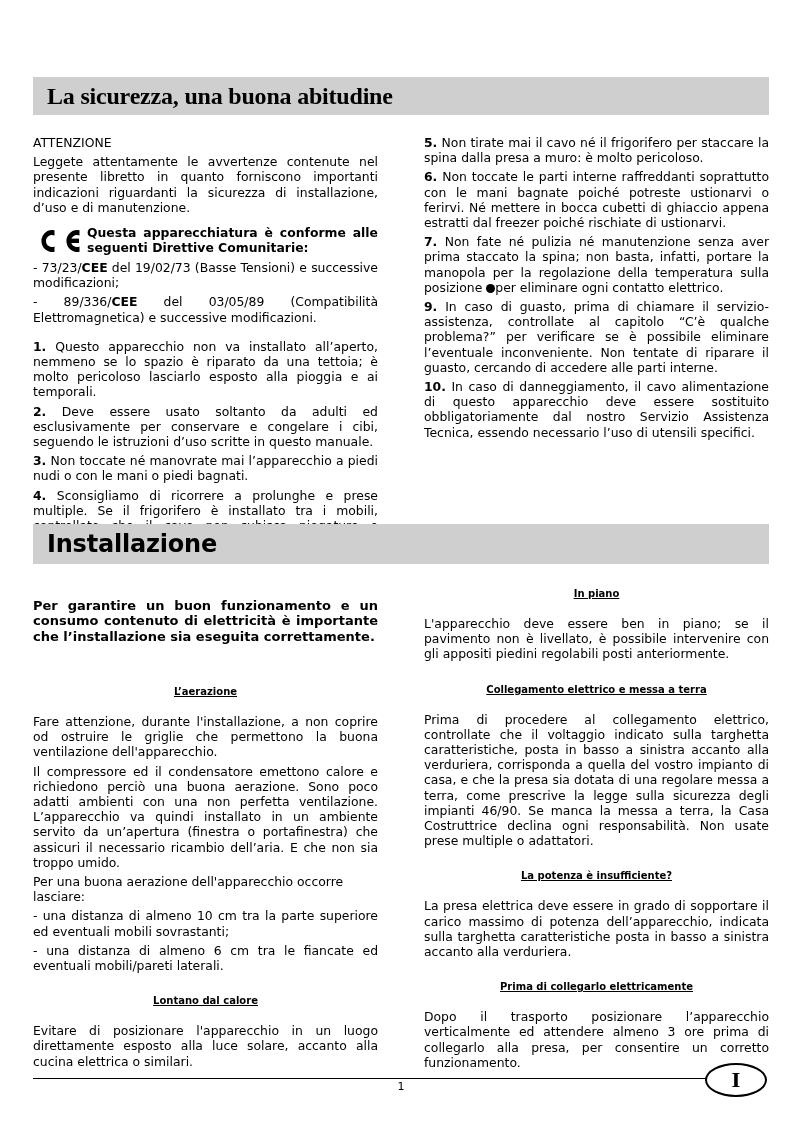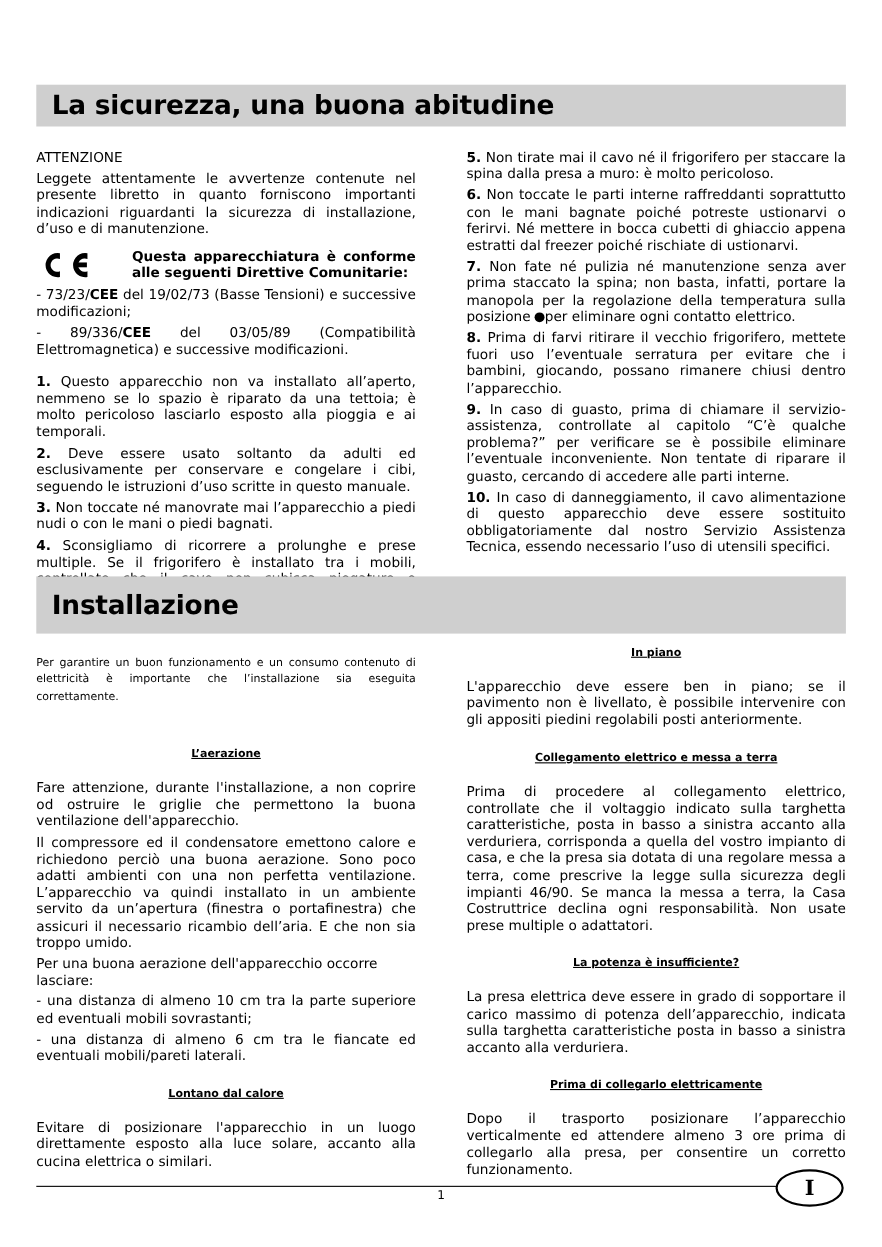--- a/index.html
+++ b/index.html
@@ -61,34 +61,33 @@
 
   h3.sub {
     font-size: 10px;
     font-weight: bold;
     margin: 0;
     line-height: 17px;
     text-align: center;
     text-decoration: underline;
   }
   .lead {
-    font-weight: normal;
-    font-size: 10px;
+    font-weight: bold;
+    font-size: 13px;
     line-height: 15.3px;
     text-align: justify;
   }
   .spacer-sm { height: 10px; }
   .spacer-md { height: 19px; }
   .spacer-lg { height: 26px; }
 
   
   .ce-block {
     display: flex;
     align-items: flex-start;
-    gap: 33px;
   }
   .ce-mark {
     flex: 0 0 auto;
     width: 52px;
     height: 30px;
     margin-top: 1px;
   }
   .ce-text {
     font-weight: bold;
     font-size: 12.4px;
@@ -151,21 +150,21 @@
     font-weight: bold;
     font-family: "DejaVu Serif", "Liberation Serif", serif;
     line-height: 1;
   }
 </style>
 </head>
 <body>
 
 <div class="page">
 
-  <div class="banner" style="top:77px; height:38px;">
+  <div class="banner" style="top:77px; height:38px;font-family:Liberation Serif, serif;">
     <span class="banner-title">La sicurezza, una buona abitudine</span>
   </div>
 
   <div class="col left" style="top:131px;">
 
     <p class="para plain">ATTENZIONE</p>
 
     <p class="para">Leggete attentamente le avvertenze contenute nel presente libretto in quanto forniscono importanti indicazioni riguardanti la sicurezza di installazione, d’uso e di manutenzione.</p>
 
     <div class="spacer-sm"></div>
@@ -202,31 +201,29 @@
 
     <p class="para"><span class="b">5.</span>
       <span>Non tirate mai il cavo né il frigorifero per staccare la spina dalla presa a muro: è molto pericoloso.</span></p>
 
     <p class="para"><span class="b">6.</span>
       <span>Non toccate le parti interne raffreddanti soprattutto con le mani bagnate poiché potreste ustionarvi o ferirvi. Né mettere in bocca cubetti di ghiaccio appena estratti dal freezer poiché rischiate di ustionarvi.</span></p>
 
     <p class="para"><span class="b">7.</span>
       <span>Non fate né pulizia né manutenzione senza aver prima staccato la spina; non basta, infatti, portare la manopola per la regolazione della temperatura sulla posizione </span><span class="dot-glyph"></span><span>per eliminare ogni contatto elettrico.</span></p>
 
-    <p class="para"><span class="b">8.</span>
-      <span>Prima di farvi ritirare il vecchio frigorifero, mettete fuori uso l’eventuale serratura per evitare che i bambini, giocando, possano rimanere chiusi dentro l’apparecchio.</span></p>
 
     <p class="para"><span class="b">9.</span>
       <span>In caso di guasto, prima di chiamare il servizio-assistenza, controllate al capitolo “C’è qualche problema?” per verificare se è possibile eliminare l’eventuale inconveniente. Non tentate di riparare il guasto, cercando di accedere alle parti interne.</span></p>
 
     <p class="para"><span class="b">10.</span>
       <span>In caso di danneggiamento, il cavo alimentazione di questo apparecchio deve essere sostituito obbligatoriamente dal nostro Servizio Assistenza Tecnica, essendo necessario l’uso di utensili specifici.</span></p>
   </div>
 
-  <div class="banner" style="top:524px; height:52px;">
+  <div class="banner" style="top:524px; height:40px;">
     <span class="banner-title">Installazione</span>
   </div>
 
   <div class="col left" style="top:585px;">
 
     <p class="lead">Per garantire un buon funzionamento e un consumo contenuto di elettricità è importante che l’installazione sia eseguita correttamente.</p>
 
     <div class="spacer-lg"></div>
 
     <h3 class="sub">L’aerazione</h3>

